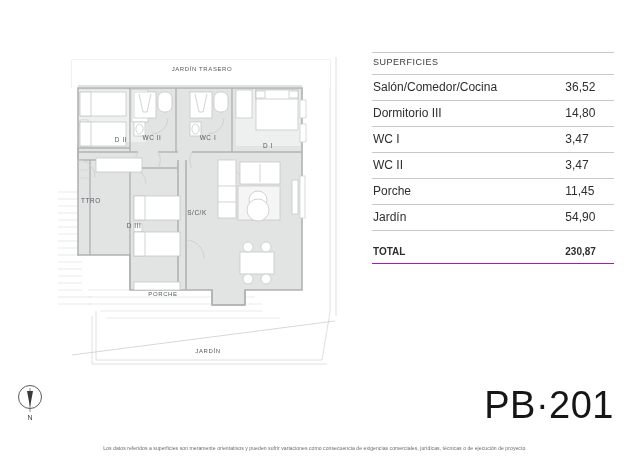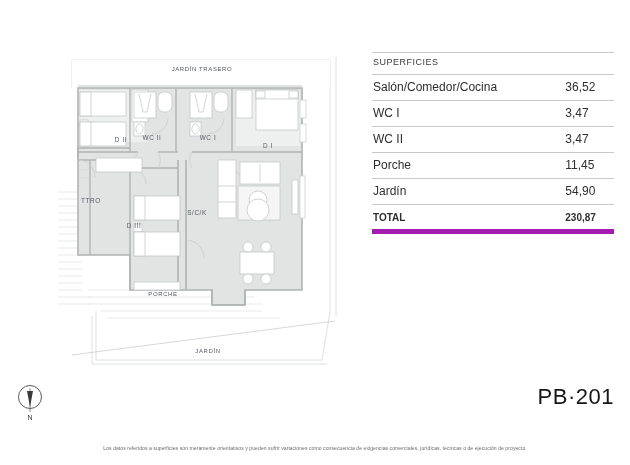--- a/index.html
+++ b/index.html
@@ -72,32 +72,32 @@
     padding-top: 5px;
     padding-bottom: 6px;
     margin-left: 42px;
   }
   #surfaces-table td.value {
     text-align: left;
   }
   #surfaces-table tr.total td {
     font-weight: bold;
     font-size: 10px;
-    border-bottom: 5px solid #a21caf;
-    padding-top: 7px;
+    border-bottom: 1px solid #a21caf;
+    padding-top: 15px;
     padding-bottom: 6px;
   }
 
   
   #plan-code {
     position: absolute;
     right: 16px;
     top: 386px;
     font-family: "Liberation Sans", sans-serif;
-    font-size: 22px;
+    font-size: 38px;
     font-weight: normal;
     color: #161616;
     letter-spacing: 0.5px;
     line-height: 1;
   }
 
   
   #disclaimer {
     position: absolute;
     left: 0;
@@ -328,20 +328,24 @@
       <tr>
         <th colspan="2">SUPERFICIES</th>
       </tr>
     </thead>
     <tbody>
       <tr>
         <td>Salón/Comedor/Cocina</td>
         <td class="value">36,52</td>
       </tr>
       <tr>
+        <td>Dormitorio III</td>
+        <td class="value">14,80</td>
+      </tr>
+      <tr>
         <td>WC I</td>
         <td class="value">3,47</td>
       </tr>
       <tr>
         <td>WC II</td>
         <td class="value">3,47</td>
       </tr>
       <tr>
         <td>Porche</td>
         <td class="value">11,45</td>

